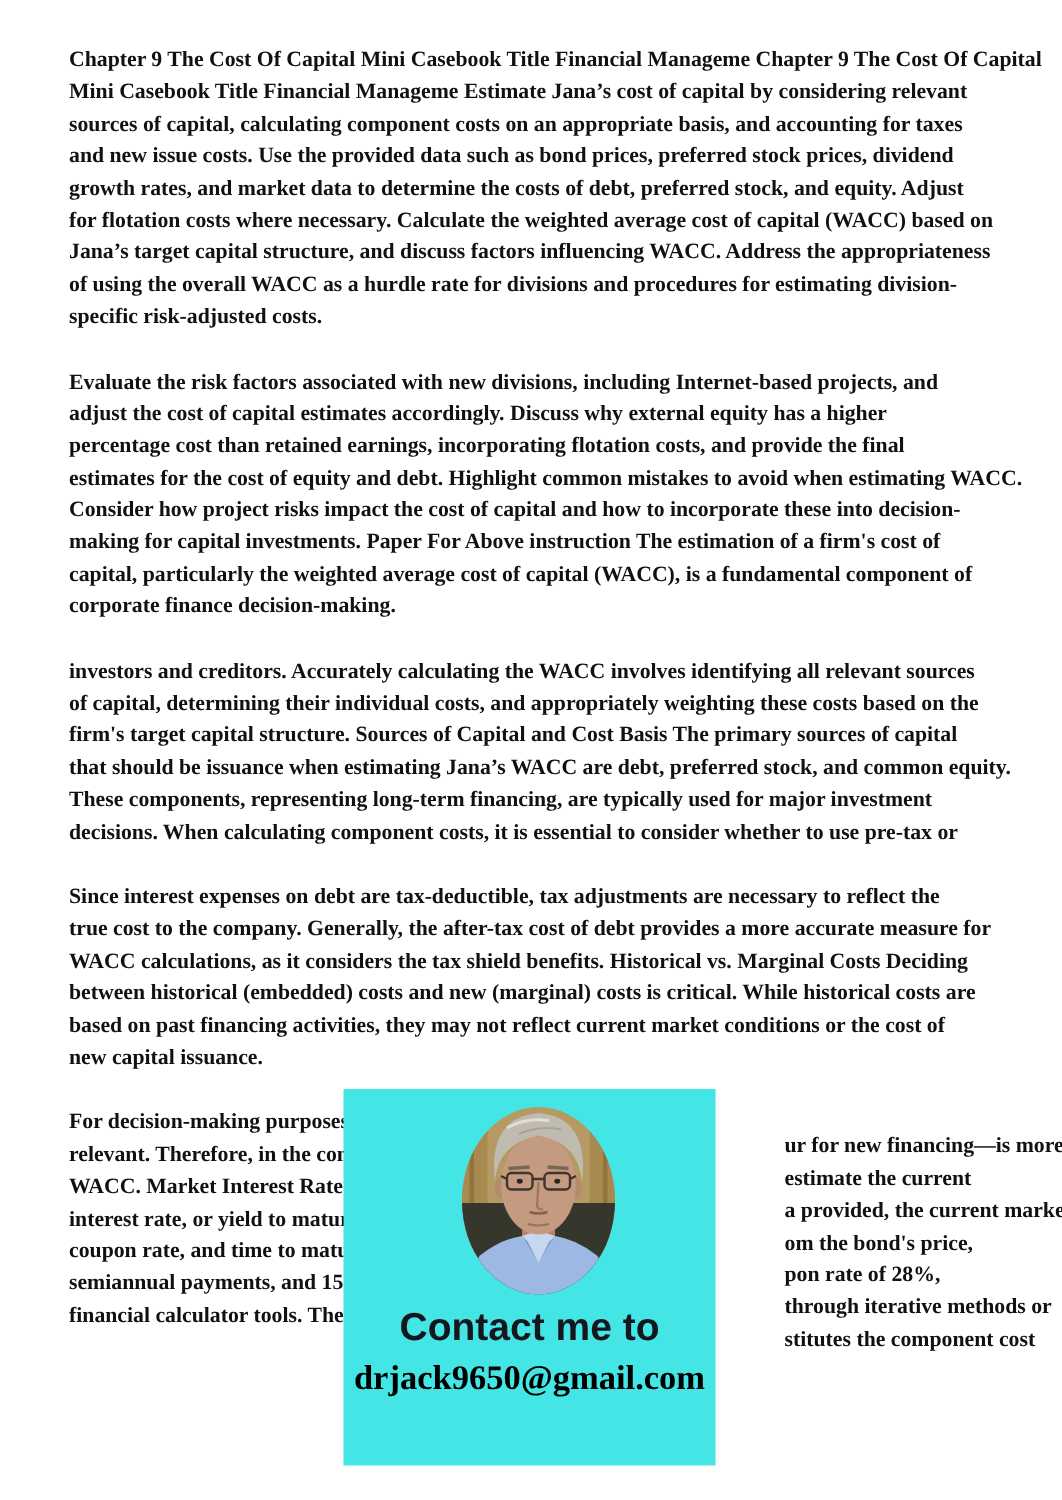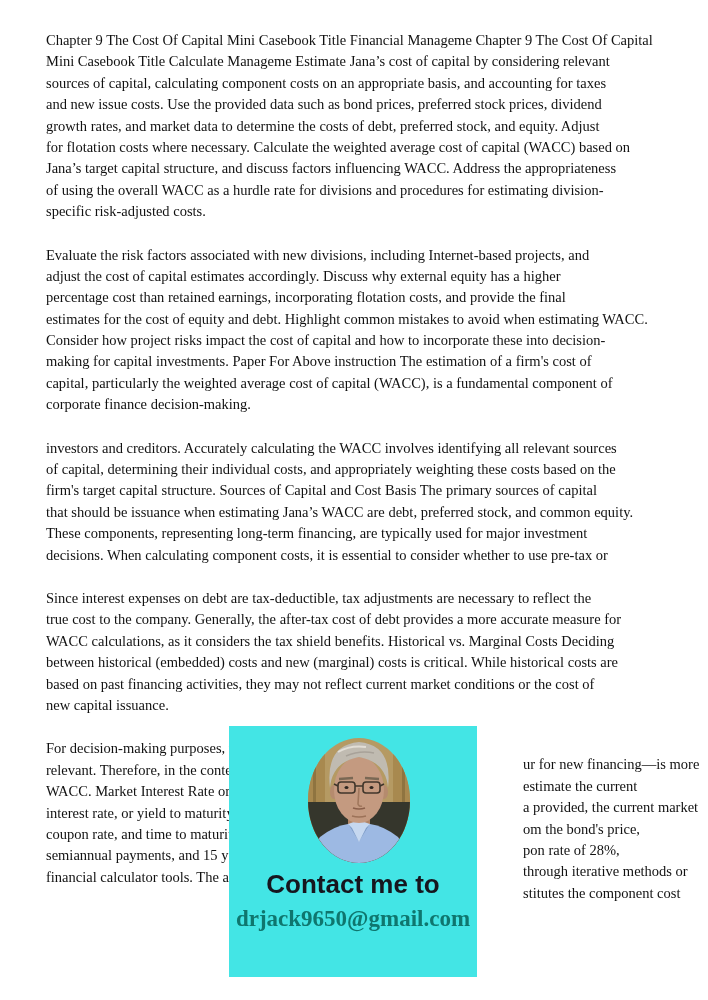--- a/index.html
+++ b/index.html
@@ -5,21 +5,21 @@
   html, body { margin:0; padding:0; }
   body {
     width:708px; height:1000px;
     background:#ffffff;
     font-family:"Liberation Serif", serif;
     color:#111111;
     position:relative;
     overflow:hidden;
   }
   .doc {
-    position:absolute; left:46px; top:30px; width:648px;
+    position:absolute; left:46px; top:30px; width:648px;font-weight:bold;
   }
   .para { margin:0 0 22px 0; }
   .line {
     white-space:nowrap;
     height:21.4px; line-height:21.4px;
     font-size:14.5px;
   }
   .split-line { position:relative; }
   .frag-right { position:absolute; left:431px; top:16px; white-space:nowrap;margin-left:46px; }
   .overlay {
@@ -40,31 +40,31 @@
     font-size:26px;
     line-height:32px;
     color:#16161e;
   }
   .email {
     margin-top:6px;
     font-family:"Liberation Serif", serif;
     font-weight:700;
     font-size:23px;
     line-height:25px;
-    color:#0f766e;
+    color:#000000;
   }
 </style>
 </head>
 <body>
 
 <div class="doc">
 
   <div class="para">
     <div class="line">Chapter 9 The Cost Of Capital Mini Casebook Title Financial Manageme Chapter 9 The Cost Of Capital</div>
-    <div class="line">Mini Casebook Title Calculate Manageme Estimate Jana’s cost of capital by considering relevant</div>
+    <div class="line">Mini Casebook Title Financial Manageme Estimate Jana’s cost of capital by considering relevant</div>
     <div class="line">sources of capital, calculating component costs on an appropriate basis, and accounting for taxes</div>
     <div class="line">and new issue costs. Use the provided data such as bond prices, preferred stock prices, dividend</div>
     <div class="line">growth rates, and market data to determine the costs of debt, preferred stock, and equity. Adjust</div>
     <div class="line">for flotation costs where necessary. Calculate the weighted average cost of capital (WACC) based on</div>
     <div class="line">Jana’s target capital structure, and discuss factors influencing WACC. Address the appropriateness</div>
     <div class="line">of using the overall WACC as a hurdle rate for divisions and procedures for estimating division-</div>
     <div class="line">specific risk-adjusted costs.</div>
   </div>
 
   <div class="para">

